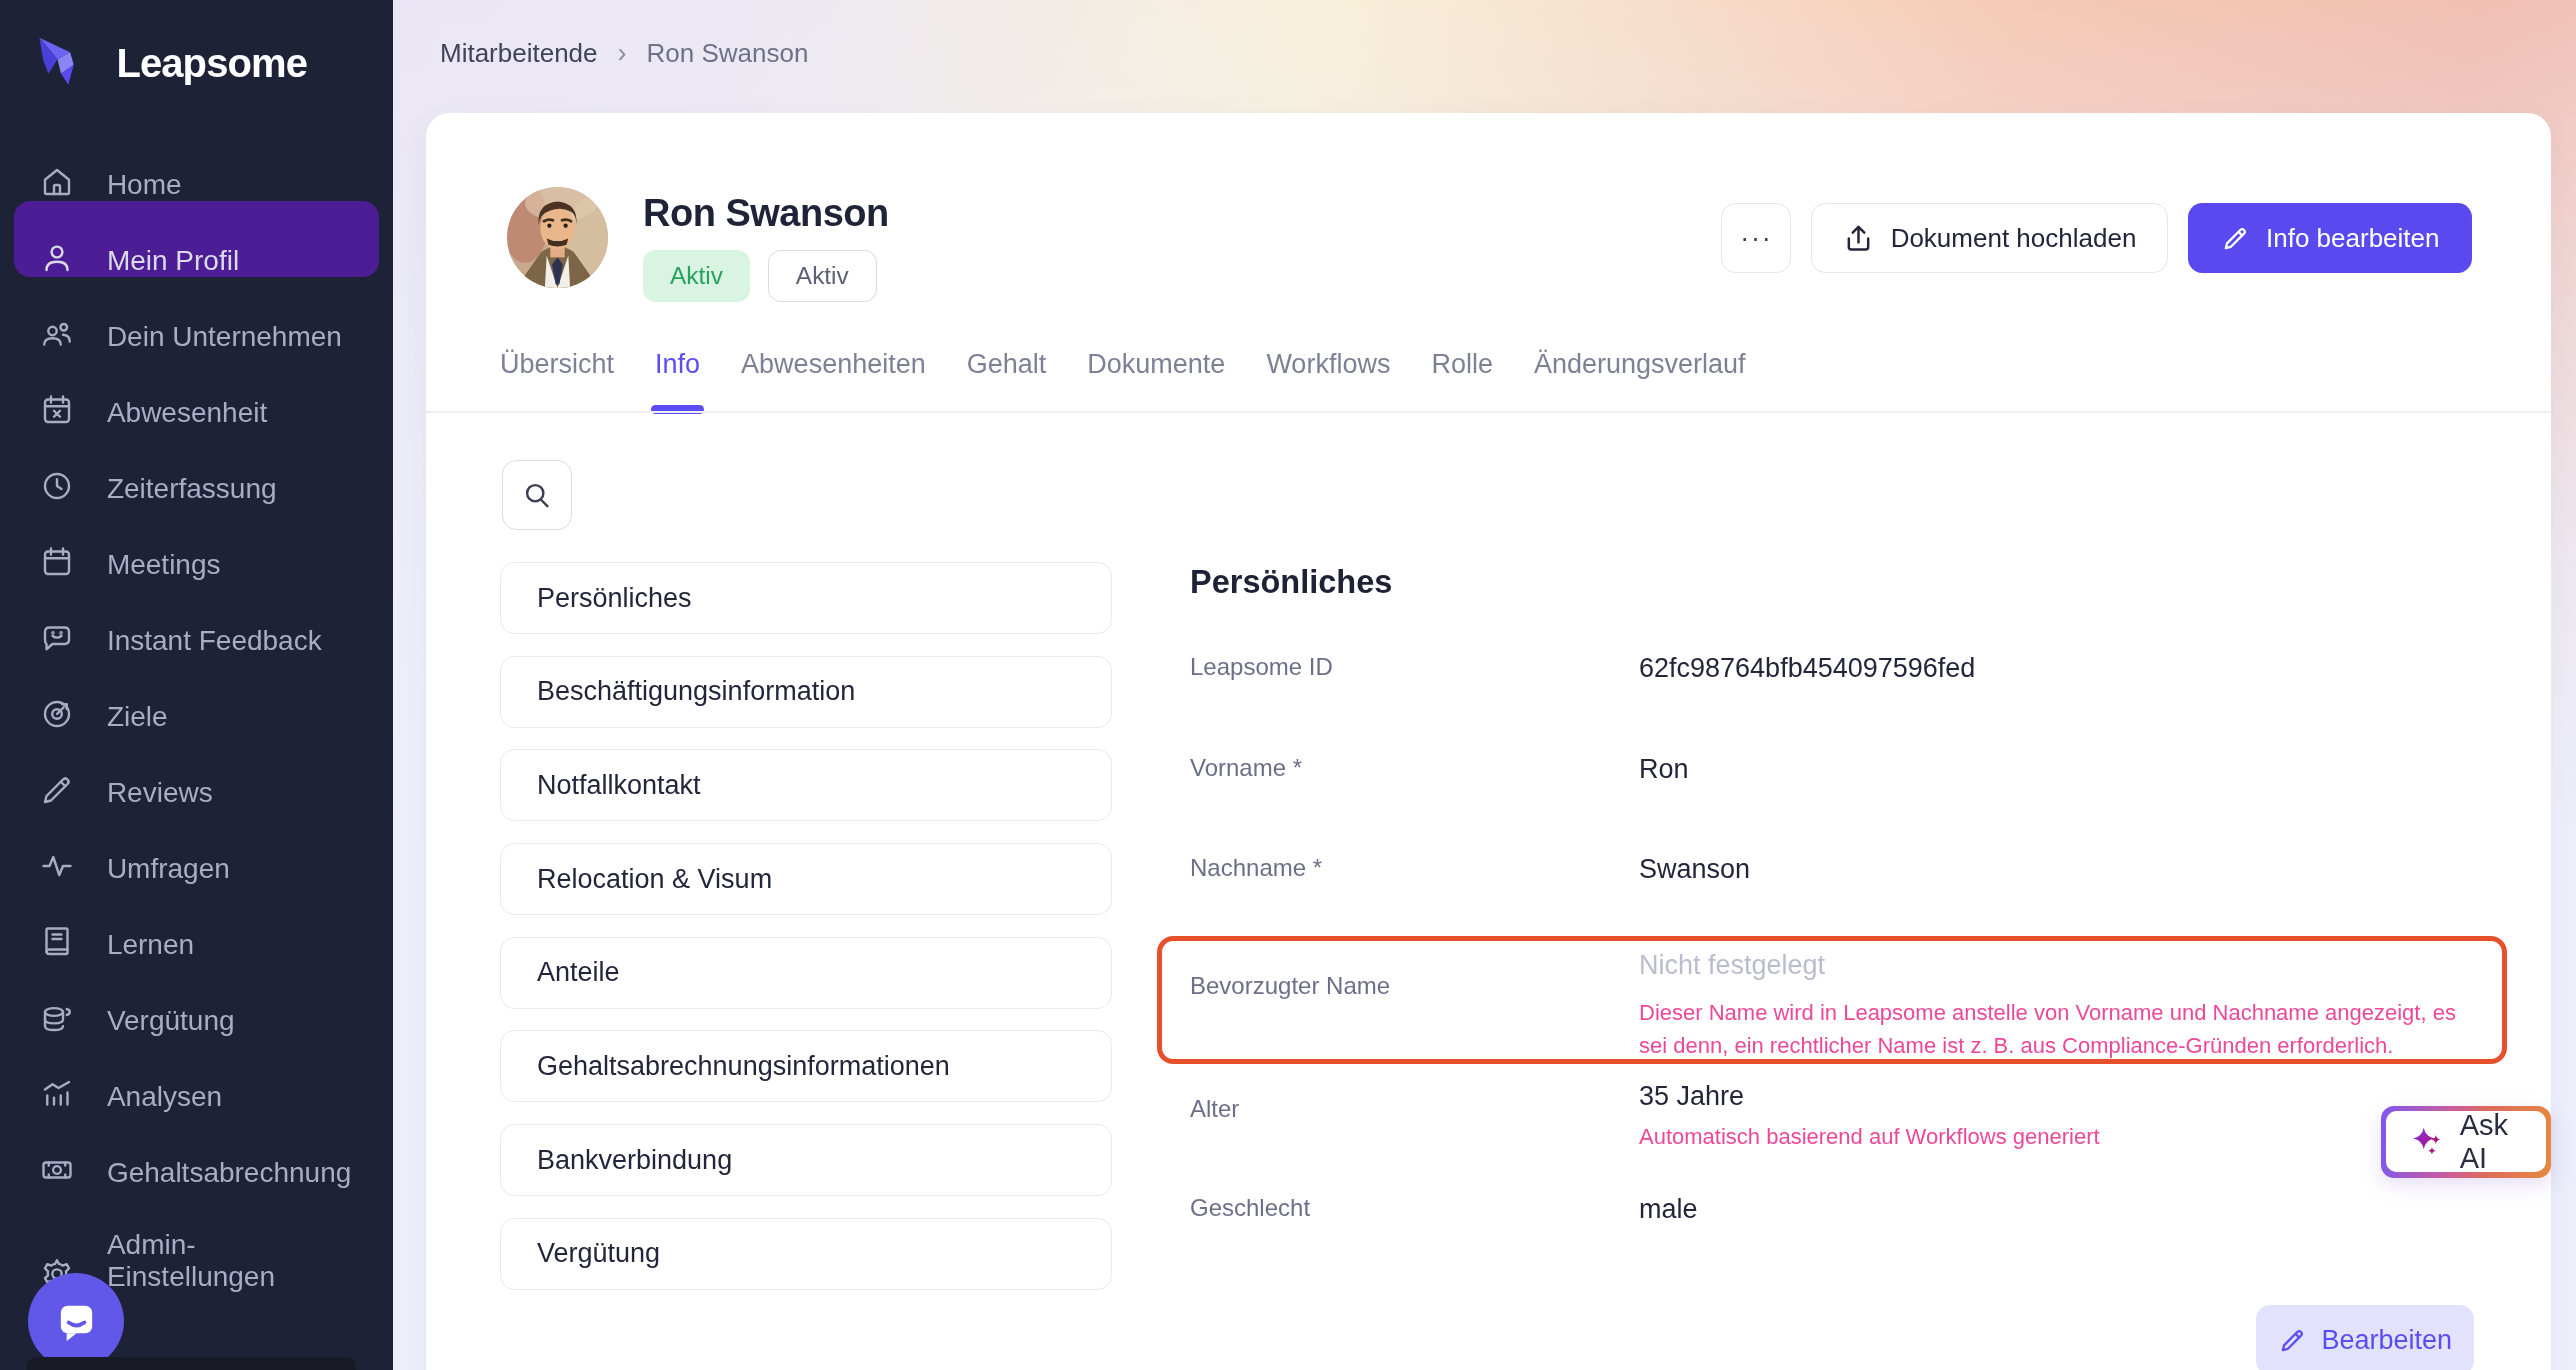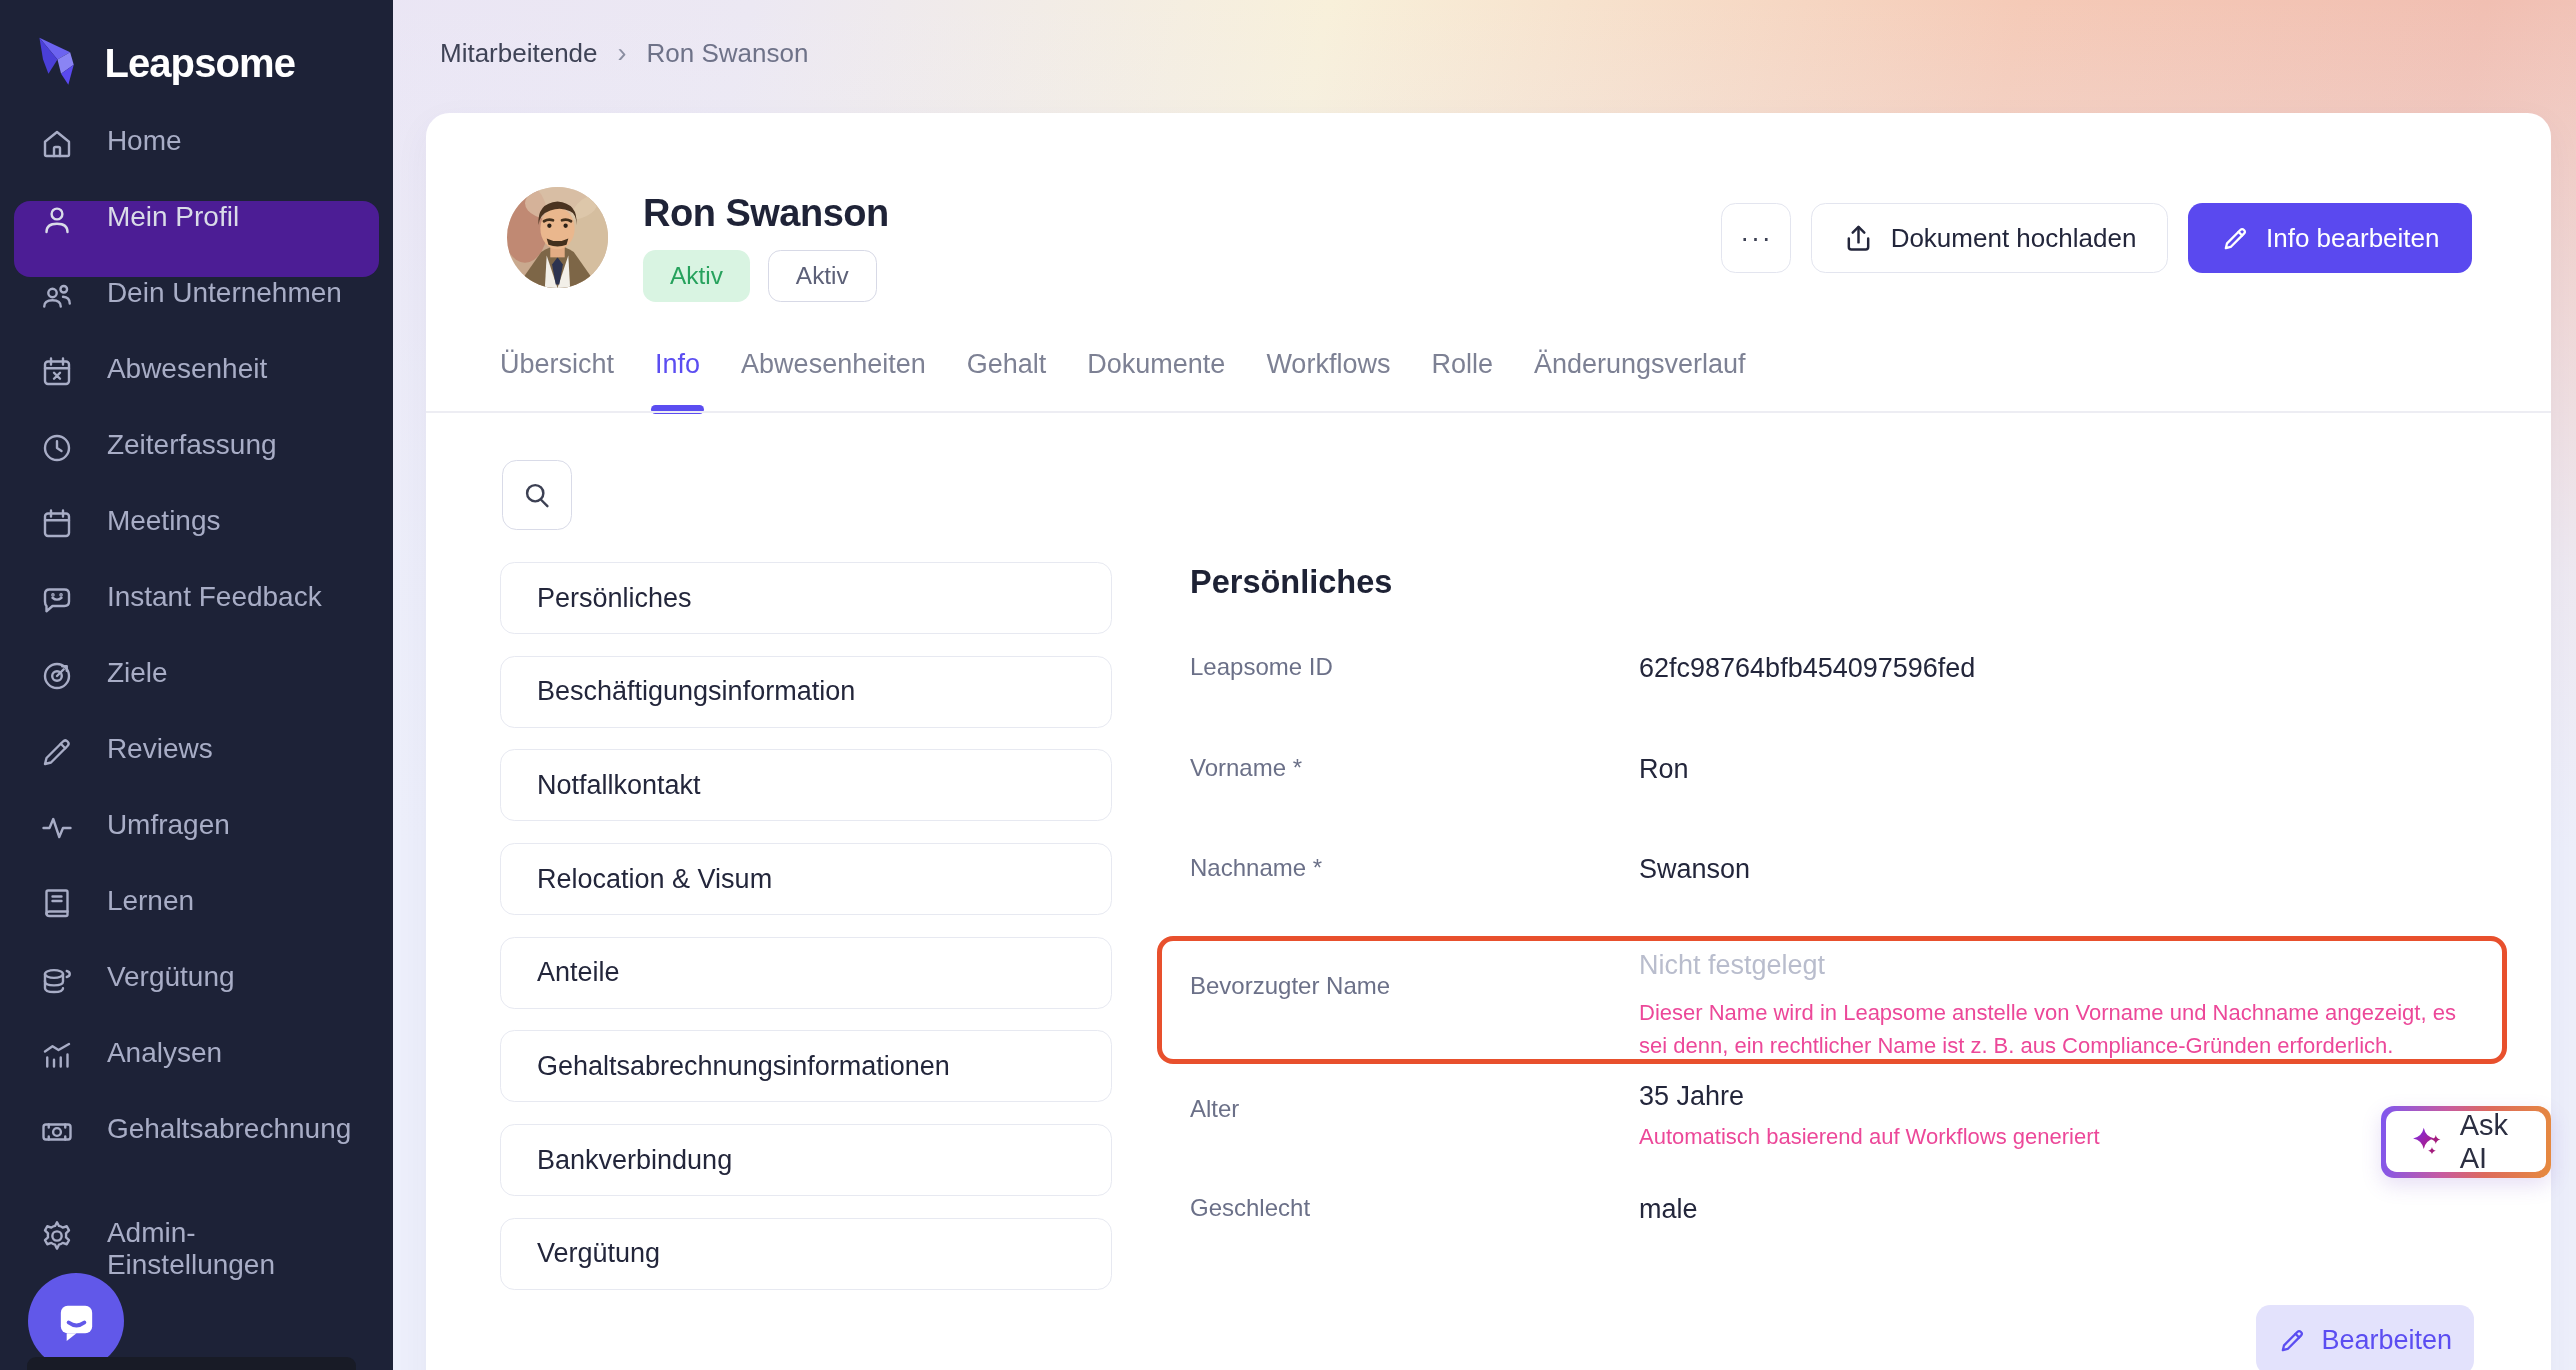--- a/index.html
+++ b/index.html
@@ -8,23 +8,23 @@
     font-family:"Liberation Sans", sans-serif;
     background:
       linear-gradient(to bottom, rgba(237,239,251,0) 0%, rgba(237,239,251,.85) 42%, #edeffb 62%, #edeffb 100%),
       linear-gradient(103deg, #e8e3f6 0%, #ece8f3 26%, #f8f0da 46%, #f5cab7 70%, #f1bfb2 86%, #f3cfc6 100%);
     position:relative; color:#23263b;
   }
 
   
   .sidebar { position:absolute; left:0; top:0; width:393px; height:1370px; background:#1d2237; z-index:5; }
   .logo { position:absolute; left:34px; top:34px; display:flex; align-items:center; gap:14.4px; }
-  .logo-text { color:#ffffff; font-size:40px; font-weight:700; letter-spacing:-0.9px; }
+  .logo-text { color:#ffffff; font-size:40px; font-weight:700; letter-spacing:-0.9px;margin-left:12px; }
   .nav { position:absolute; left:14.4px; top:125px; right:14.4px; }
-  .nav-item { display:flex; align-items:flex-start; gap:31px; height:76px; padding:0 23.5px; border-radius:16.2px;
+  .nav-item { display:flex; align-items:flex-end; gap:31px; height:76px; padding:0 23.5px; border-radius:16.2px;
               color:#a8adc6; font-size:28px; cursor:pointer; }
   .nav-item .ico { width:38px; height:38px; flex:0 0 38px; display:flex; align-items:center; justify-content:center; }
   .nav-item.active { background:#4c1d95; color:#d9dbe8; }
   .nav-item.admin { margin-top:28px; }
   .chat-fab { position:absolute; left:28px; top:1273px; width:96px; height:96px; border-radius:50%;
               background:#6158e9; display:flex; align-items:center; justify-content:center; z-index:6; }
   .status-bar { position:absolute; left:27px; bottom:0; width:329px; height:13.5px; background:#181b26; border-radius:9px 9px 0 0; z-index:7; }
 
   
   .breadcrumb { position:absolute; left:440px; top:38px; display:flex; align-items:center; gap:20px; font-size:26px; }

